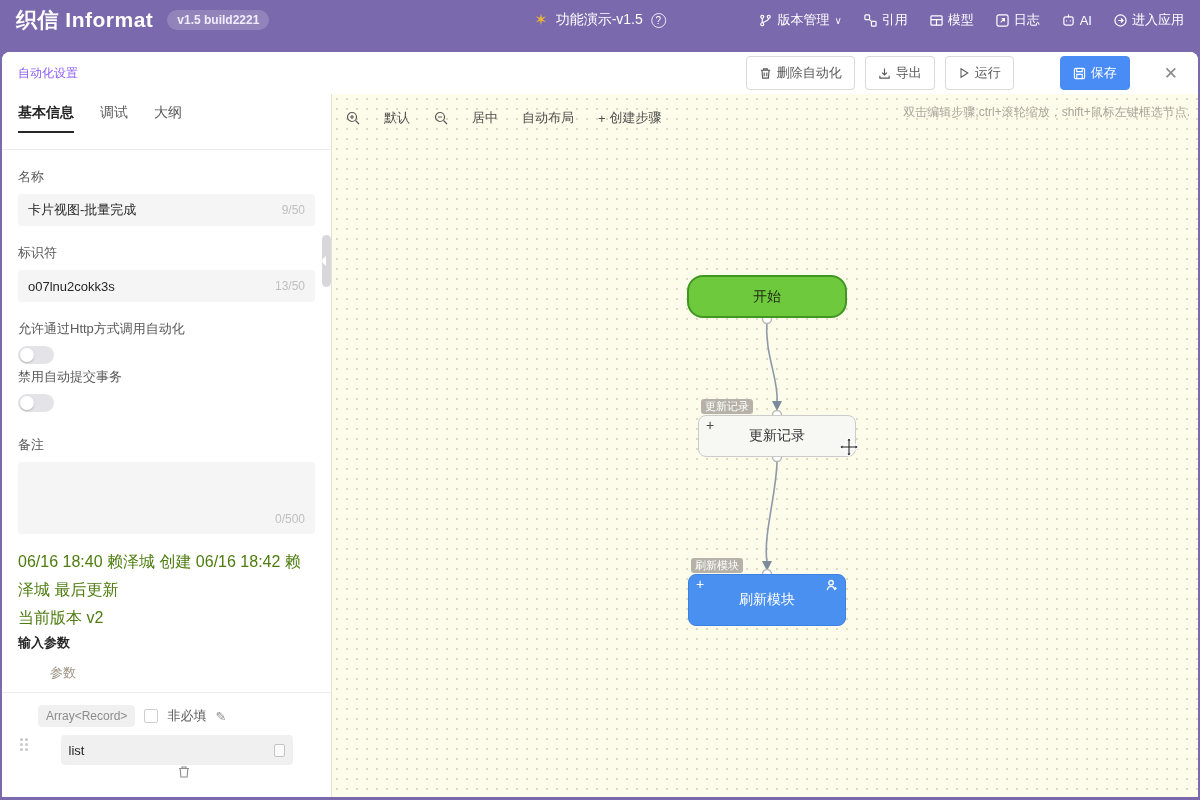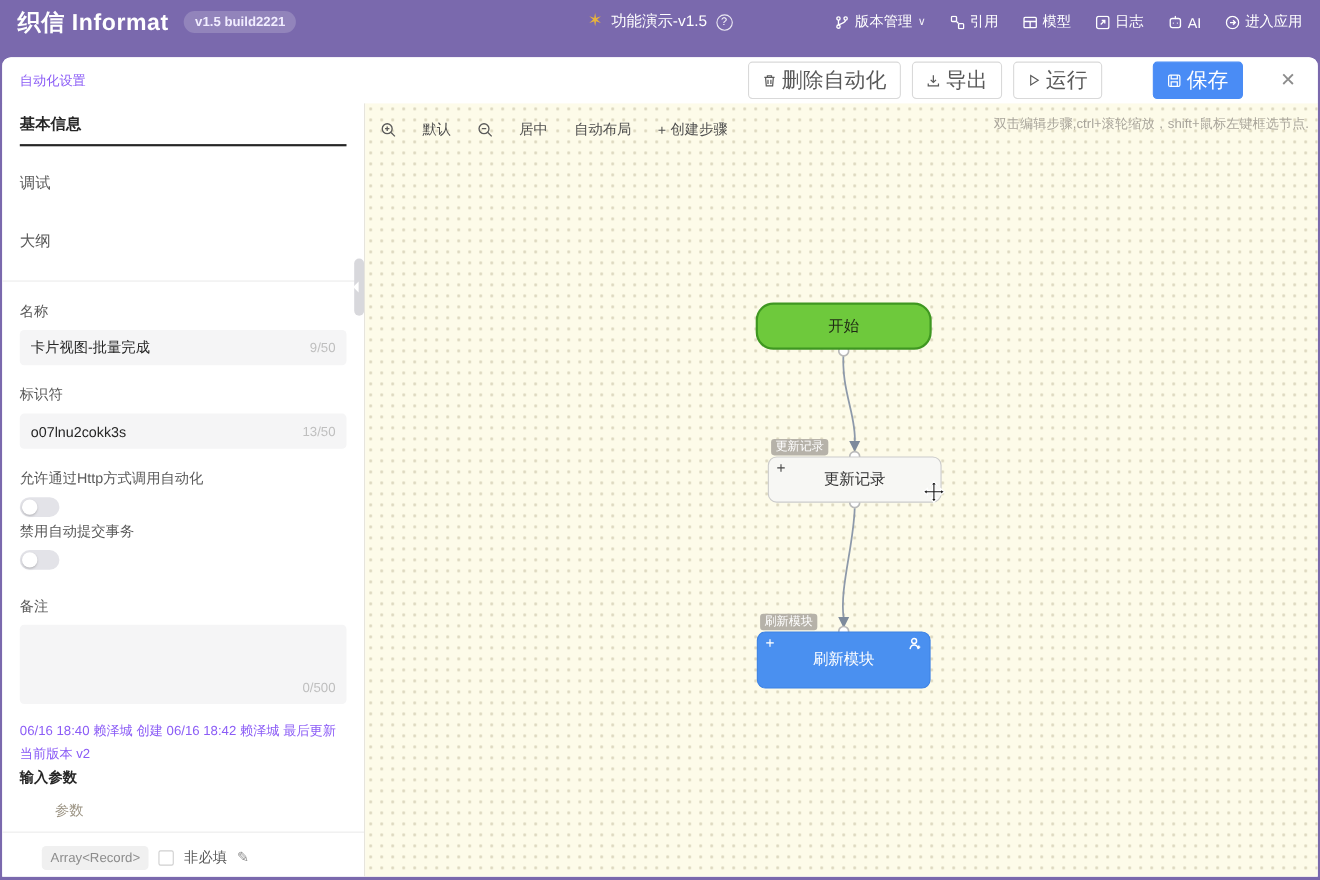--- a/index.html
+++ b/index.html
@@ -16,44 +16,44 @@
   .topnav { margin-left:auto; display:flex; align-items:center; gap:22px; font-size:13px; }
   .topnav-item { display:flex; align-items:center; gap:5px; cursor:pointer; white-space:nowrap; }
   .topnav-item svg { display:block; }
   .chev { font-size:10px; opacity:.9; }
 
   
   .panel { position:absolute; left:2px; top:52px; width:1196px; bottom:3px; background:#fff; border-radius:8px 8px 0 0; overflow:hidden; display:flex; flex-direction:column; }
   .panel-header { height:42px; flex-shrink:0; display:flex; align-items:center; padding:0 16px; background:#fff; }
   .panel-title { font-size:12px; color:#8b5cf6; }
   .header-actions { margin-left:auto; display:flex; align-items:center; gap:10px; }
-  .btn { height:30px; padding:16px 12px; border:1px solid #d9d9d9; border-radius:4px; background:#fff; color:#595959; font-size:19px; display:inline-flex; align-items:center; gap:5px; cursor:pointer; white-space:nowrap; }
+  .btn { height:30px; padding:16px 12px; border:1px solid #d9d9d9; border-radius:4px; background:#fff; color:#595959; font-size:13px; display:inline-flex; align-items:center; gap:5px; cursor:pointer; white-space:nowrap; }
   .btn svg { display:block; }
   .btn-primary { background:#4a8cf5; border-color:#4a8cf5; color:#fff; margin-left:36px; }
   .close-x { margin-left:20px; color:#8c8c8c; font-size:17px; cursor:pointer; padding:0 4px; }
 
   .panel-body { flex:1; display:flex; min-height:0; }
 
   
   .sidebar { width:330px; flex-shrink:0; padding:0 16px; position:relative; background:#fff; border-right:1px solid #e4e2d9; overflow:hidden; }
-  .tabs { display:flex; gap:26px; margin:0 -16px; padding:10px 16px 17px; border-bottom:1px solid #ececec; font-size:14px; color:#595959;flex-direction:column; }
+  .tabs { display:flex; gap:26px; margin:0 -16px; padding:10px 16px 17px; border-bottom:1px solid #ececec; font-size:14px; color:#595959; }
   .tab { padding-bottom:9px; cursor:pointer; }
   .tab.active { color:#262626; font-weight:bold; border-bottom:2px solid #262626; margin-bottom:-1px; }
 
   .field-label { font-size:13px; color:#595959; margin:18px 0 8px; }
   .input-box { background:#f5f5f6; border-radius:4px; height:32px; display:flex; align-items:center; padding:0 10px; font-size:13px; color:#262626; }
   .counter { margin-left:auto; color:#bfbfbf; font-size:12px; }
 
   .toggle { width:36px; height:18px; background:#e3e3e8; border-radius:9px; position:relative; margin-top:4px; cursor:pointer; }
   .toggle .knob { position:absolute; left:2px; top:2px; width:14px; height:14px; border-radius:50%; background:#fff; box-shadow:0 1px 2px rgba(0,0,0,.2); }
 
   .remark-box { height:72px; background:#f5f5f6; border-radius:4px; position:relative; margin-top:8px; }
   .remark-box .counter { position:absolute; right:10px; bottom:8px;margin-left:29px; }
 
-  .meta { font-size:12px; color:#8b5cf6; line-height:1.75; margin-top:14px; }
+  .meta { font-size:16px; color:#4d7c0f; line-height:1.75; margin-top:14px; }
   .input-params-title { font-size:13px; font-weight:bold; color:#262626; margin-top:2px; }
 
   .params-tab { font-size:13px; color:#9c9484; margin:12px 0 0 32px; padding-bottom:10px; cursor:pointer; }
   .hdiv { margin:0 -16px; border-top:1px solid #ececec; }
 
   .param-row { display:flex; align-items:center; margin-top:12px; }
   .drag-handle { width:8px; margin:0 10px 0 2px; display:grid; grid-template-columns:repeat(2,3px); gap:2px 2px; }
   .drag-handle i { width:3px; height:3px; background:#c9c9c9; border-radius:50%; }
   .param-main { flex:1; }
   .param-top { display:flex; align-items:center; gap:9px; }

